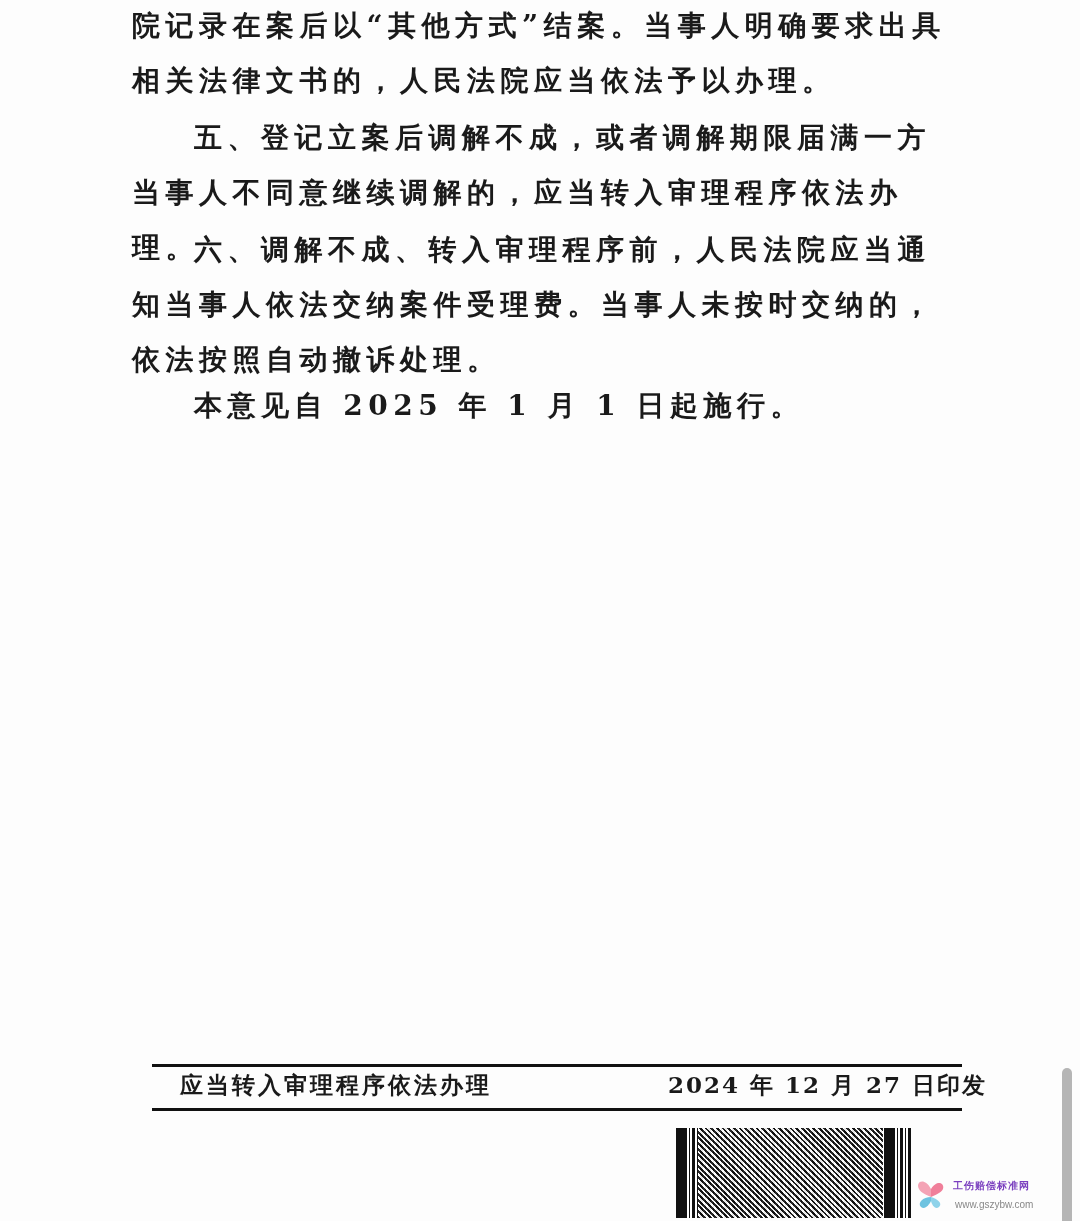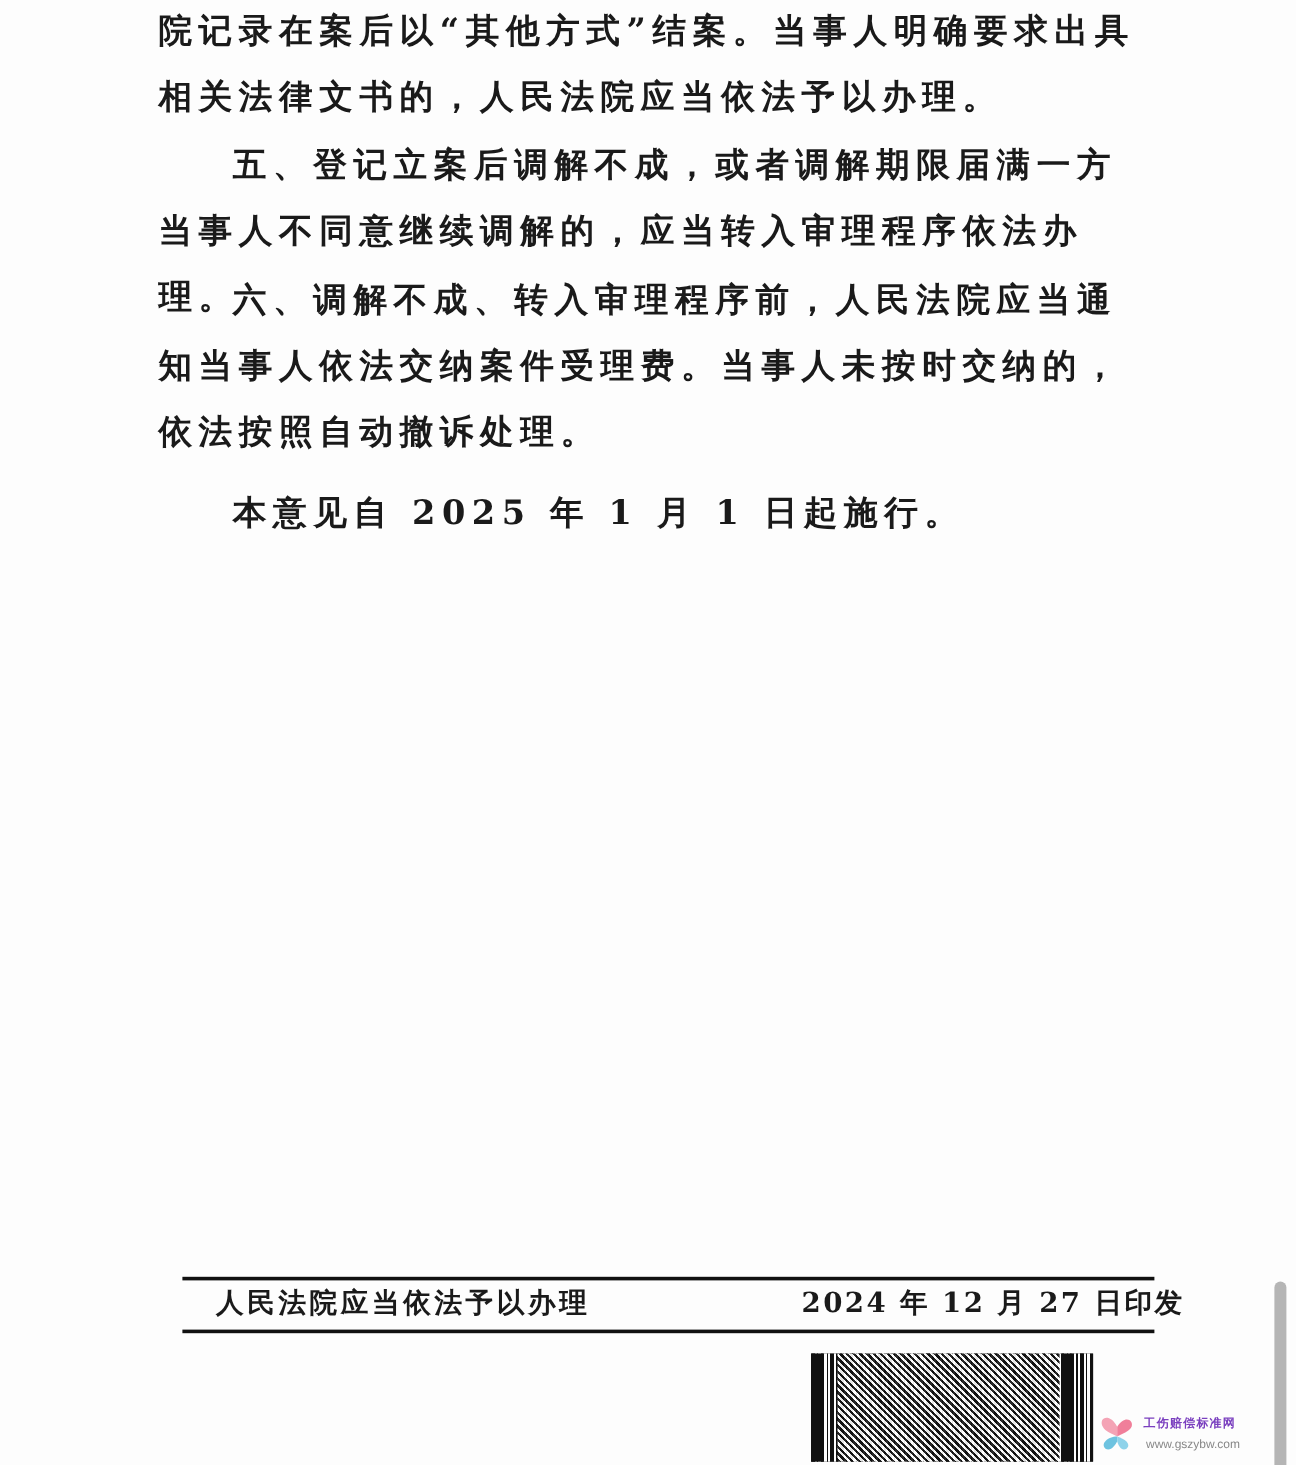--- a/index.html
+++ b/index.html
@@ -2,21 +2,21 @@
 <html><head>
 <meta charset="utf-8">
 <style>
   html, body { margin:0; padding:0; }
   body { width:1080px; height:1221px; background:#fdfdfd; position:relative; overflow:hidden;
          font-family:"DejaVu Serif", "Liberation Serif", serif; color:#1a1a1a; }
   .para { position:absolute; left:132px; width:830px; font-size:28px; letter-spacing:5.5px; line-height:55px; margin:0; font-weight:bold; }
   .p1 { top:-2px; }
   .p2 { top:110px; text-indent:62px; }
   .p3 { top:222px; text-indent:62px; }
-  .p4 { top:400px; left:194px; }
+  .p4 { top:378px; left:194px; }
   .rule { position:absolute; left:152px; width:810px; background:#111; height:3px; }
   .r1 { top:1064px; } .r2 { top:1108px; }
   .footer-left { position:absolute; top:1070px; left:180px; font-size:23px; letter-spacing:3px; font-weight:bold; }
   .footer-right { position:absolute; top:1070px; left:668px; font-size:23px; letter-spacing:2px; font-weight:bold;text-align:center; }
   .barcode { position:absolute; left:676px; top:1128px; width:235px; height:90px;
     background:
       repeating-linear-gradient(90deg, #111 0 3px, #fff 3px 5px, #111 5px 6px, #fff 6px 8px),
       #111; }
   .barcode .noise { position:absolute; left:22px; top:0; right:28px; bottom:0;
     background:
@@ -32,21 +32,21 @@
 </style>
 </head>
 <body>
 
 <p class="para p1">院记录在案后以“其他方式”结案。当事人明确要求出具相关法律文书的，人民法院应当依法予以办理。</p>
 <p class="para p2">五、登记立案后调解不成，或者调解期限届满一方当事人不同意继续调解的，应当转入审理程序依法办理。</p>
 <p class="para p3">六、调解不成、转入审理程序前，人民法院应当通知当事人依法交纳案件受理费。当事人未按时交纳的，依法按照自动撤诉处理。</p>
 <p class="para p4">本意见自 2025 年 1 月 1 日起施行。</p>
 
 <div class="rule r1"></div>
-<div class="footer-left">人民法院应当依法予以办理</div>
+<div class="footer-left">应当转入审理程序依法办理</div>
 <div class="footer-right">2024 年 12 月 27 日印发</div>
 <div class="rule r2"></div>
 
 <div class="barcode">
   <div class="noise"></div>
   <div class="endbar" style="left:0;width:10px"></div>
   <div class="endbar" style="right:18px;width:8px"></div>
   <div class="endbar" style="right:8px;width:3px"></div>
 </div>
 

